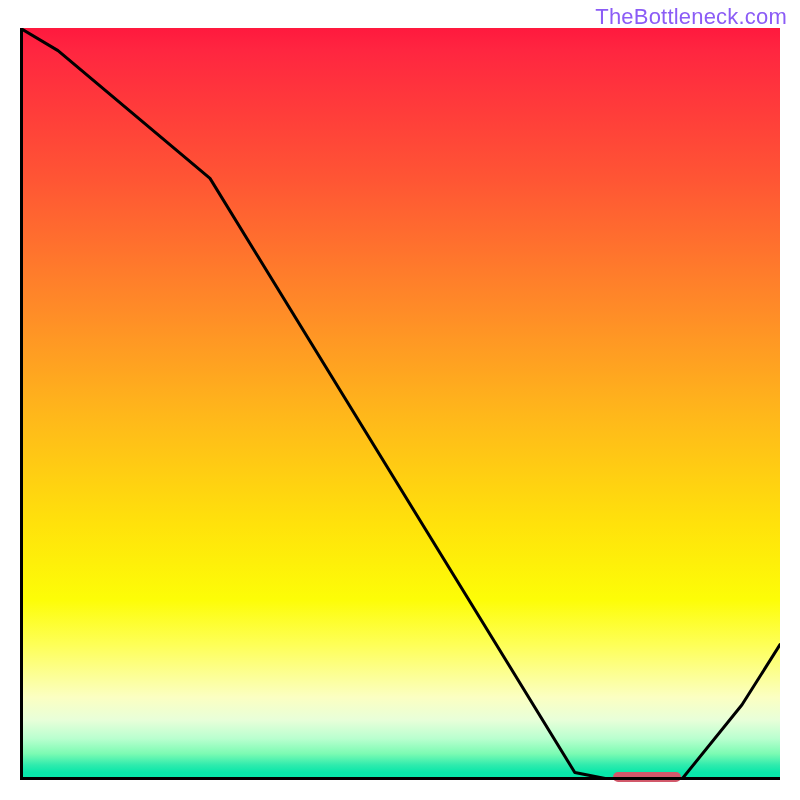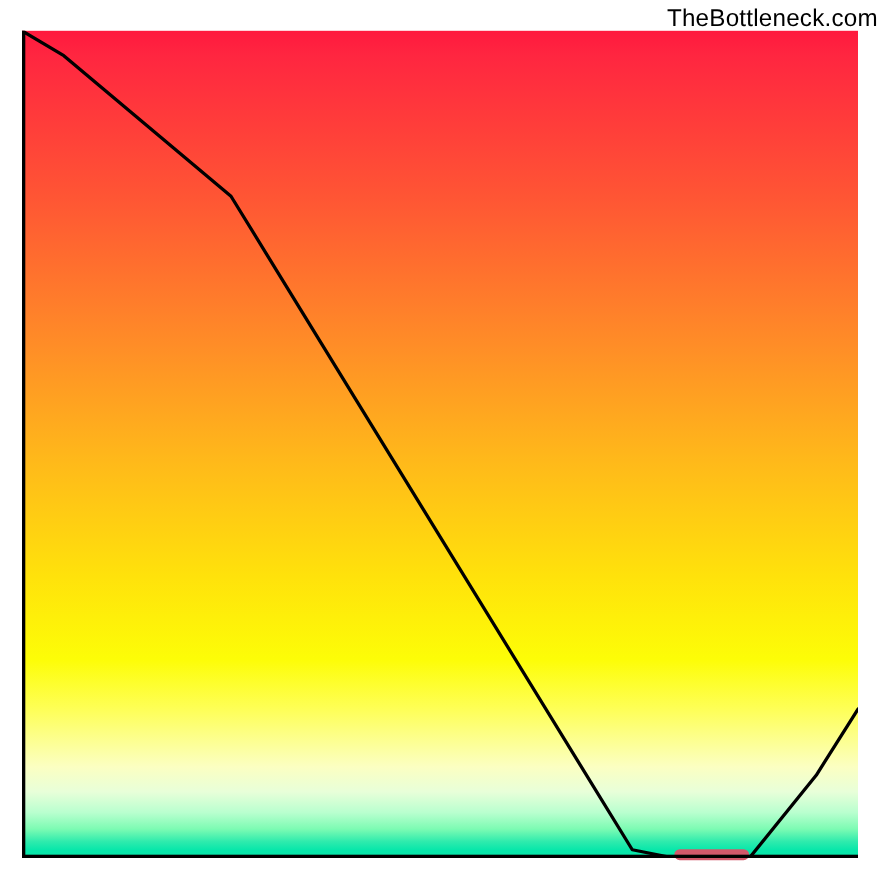--- a/index.html
+++ b/index.html
@@ -12,22 +12,22 @@
     background: #ffffff;
   }
   .chart-container {
     position: relative;
     width: 800px;
     height: 800px;
   }
   .watermark {
     position: absolute;
     top: 4px;
-    right: 2px;
-    color: #000000;
+    right: 13px;
+    color: #8b5cf6;
     font-size: 22px;
     letter-spacing: 0.2px;
     z-index: 20;
     text-align: center;
   }
   .plot-area {
     position: absolute;
     left: 20px;
     top: 28px;
     width: 760px;

